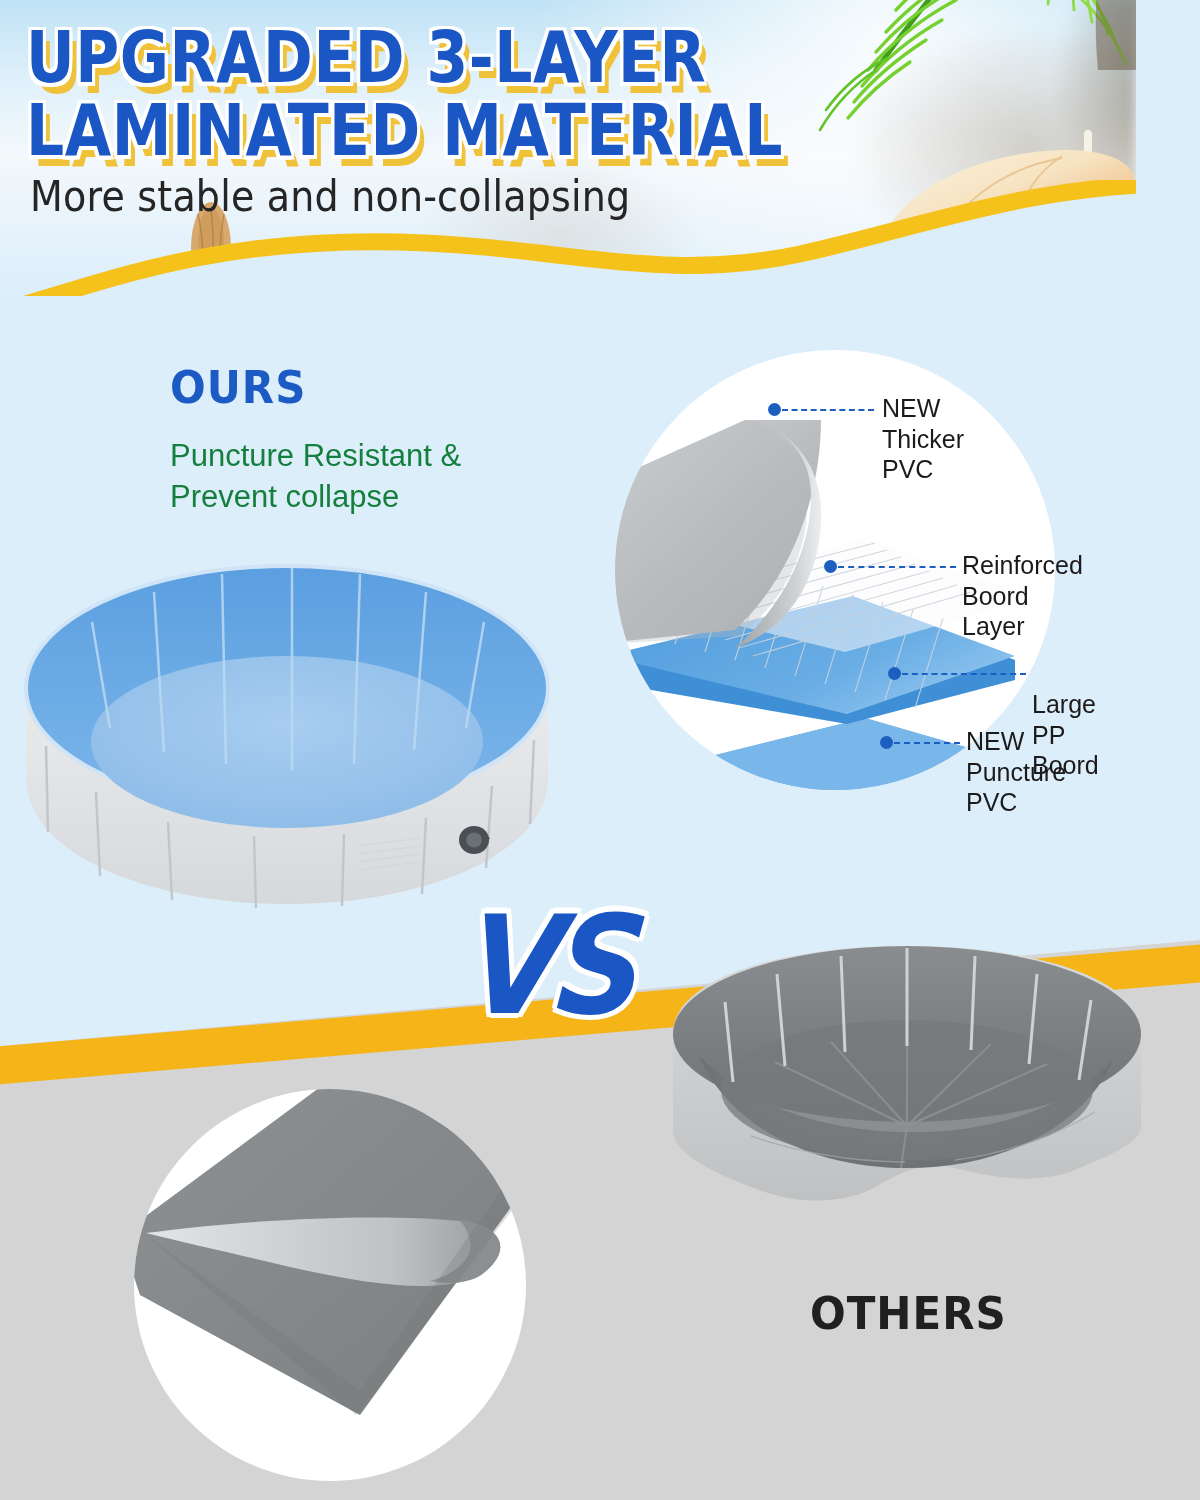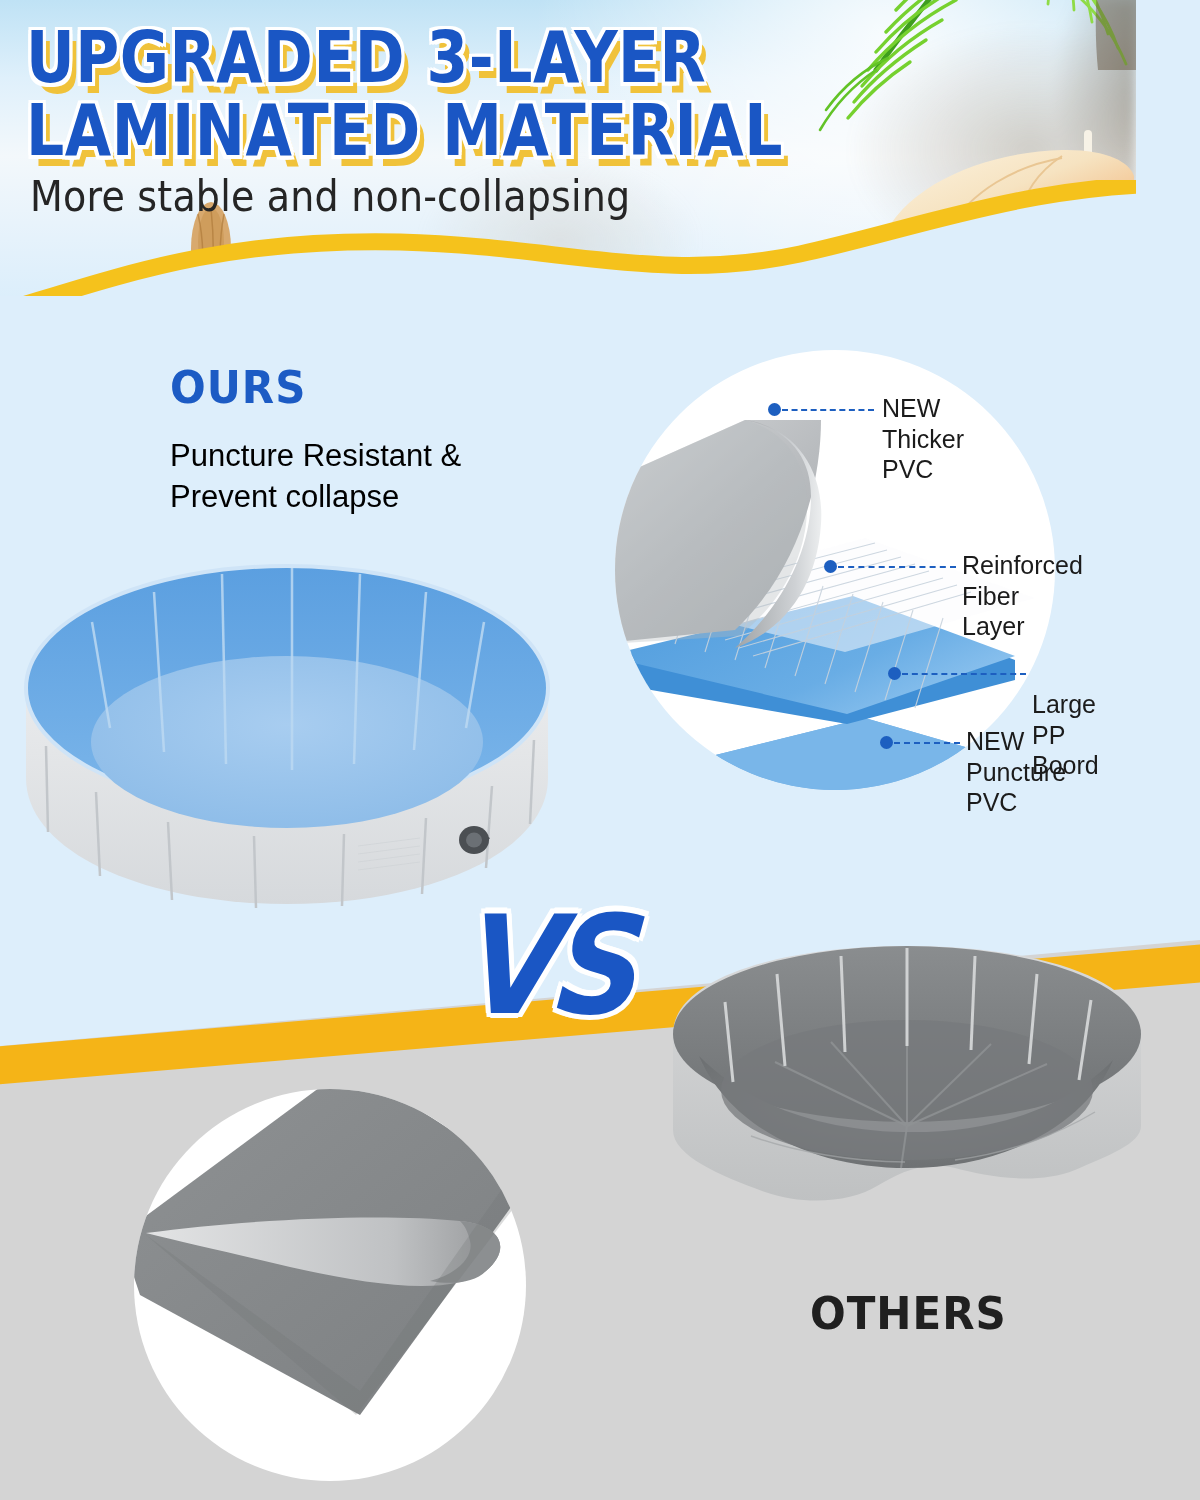--- a/index.html
+++ b/index.html
@@ -73,21 +73,21 @@
   
   .ours-title {
     position:absolute; left:170px; top:362px;
     font-size:42px; font-weight:bold; color:#1c5bc4;
     font-family:"DejaVu Sans", sans-serif;
     letter-spacing:1px;
     transform:scaleY(1.06); transform-origin:left top;
   }
   .ours-desc {
     position:absolute; left:170px; top:436px; width:360px;
-    font-size:31px; line-height:1.32; color:#000000;
+    font-size:31px; line-height:1.32; color:#15803d;
     font-family:"Liberation Sans", sans-serif;
   }
 
   
   .others-title {
     position:absolute; left:810px; top:1288px;
     font-size:42px; font-weight:bold; color:#202020;
     font-family:"DejaVu Sans", sans-serif;
     letter-spacing:1px;
     transform:scaleY(1.06); transform-origin:left top;
@@ -342,21 +342,21 @@
 
   <div class="callout">
     <span class="c-dot" style="left:768px; top:403px;"></span>
     <span class="c-dash" style="left:782px; top:409px; width:92px;"></span>
     <span class="c-text" style="left:882px; top:393px;">NEW Thicker PVC</span>
   </div>
 
   <div class="callout">
     <span class="c-dot" style="left:824px; top:560px;"></span>
     <span class="c-dash" style="left:838px; top:566px; width:118px;"></span>
-    <span class="c-text" style="left:962px; top:550px;">Reinforced Fiber
+    <span class="c-text" style="left:962px; top:550px;">Reinforced Boord
 Layer</span>
   </div>
 
   <div class="callout">
     <span class="c-dot" style="left:888px; top:667px;"></span>
     <span class="c-dash" style="left:902px; top:673px; width:124px;"></span>
     <span class="c-text" style="left:1032px; top:689px;">Large PP
 Boord</span>
   </div>
 

